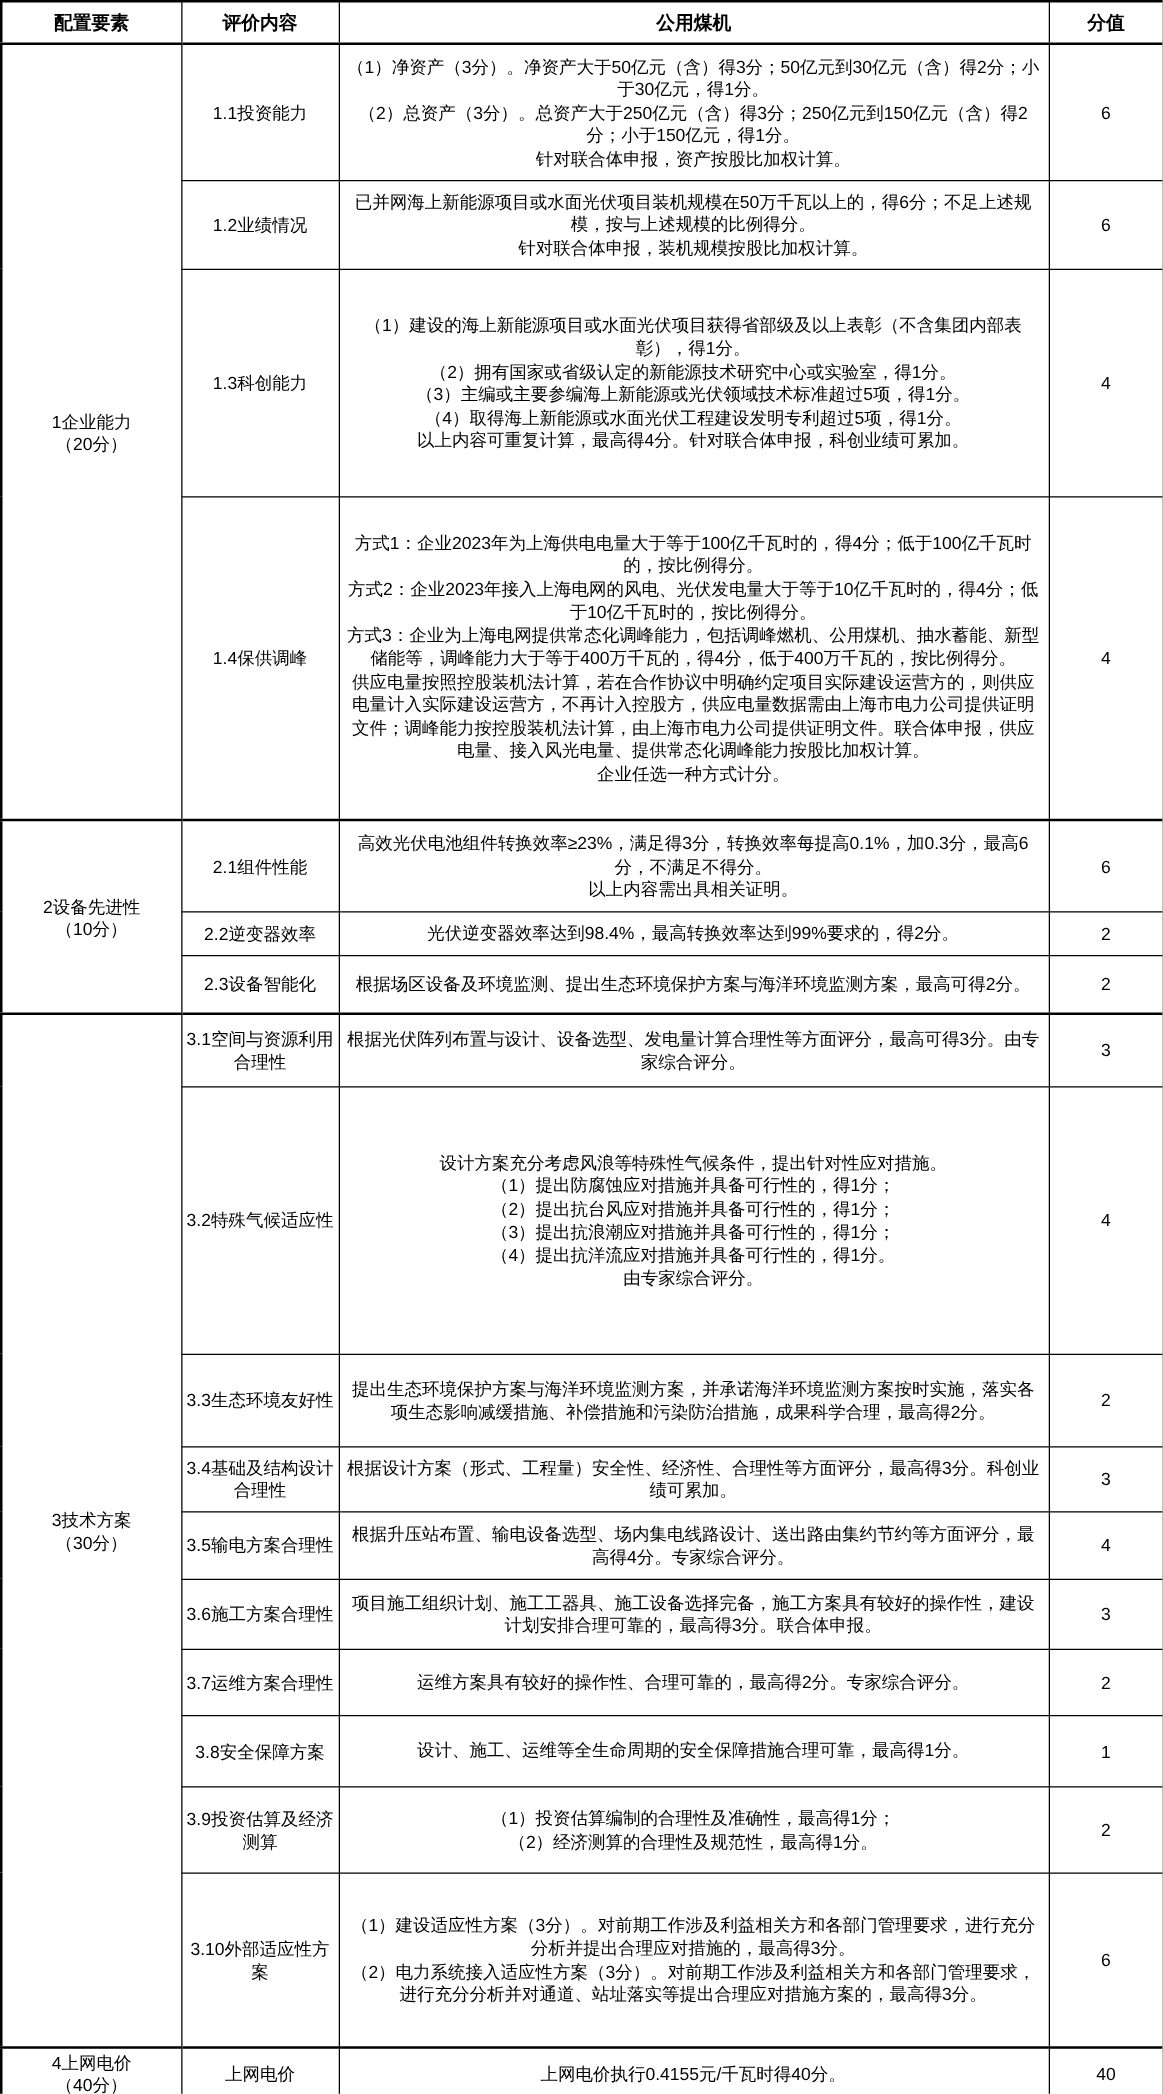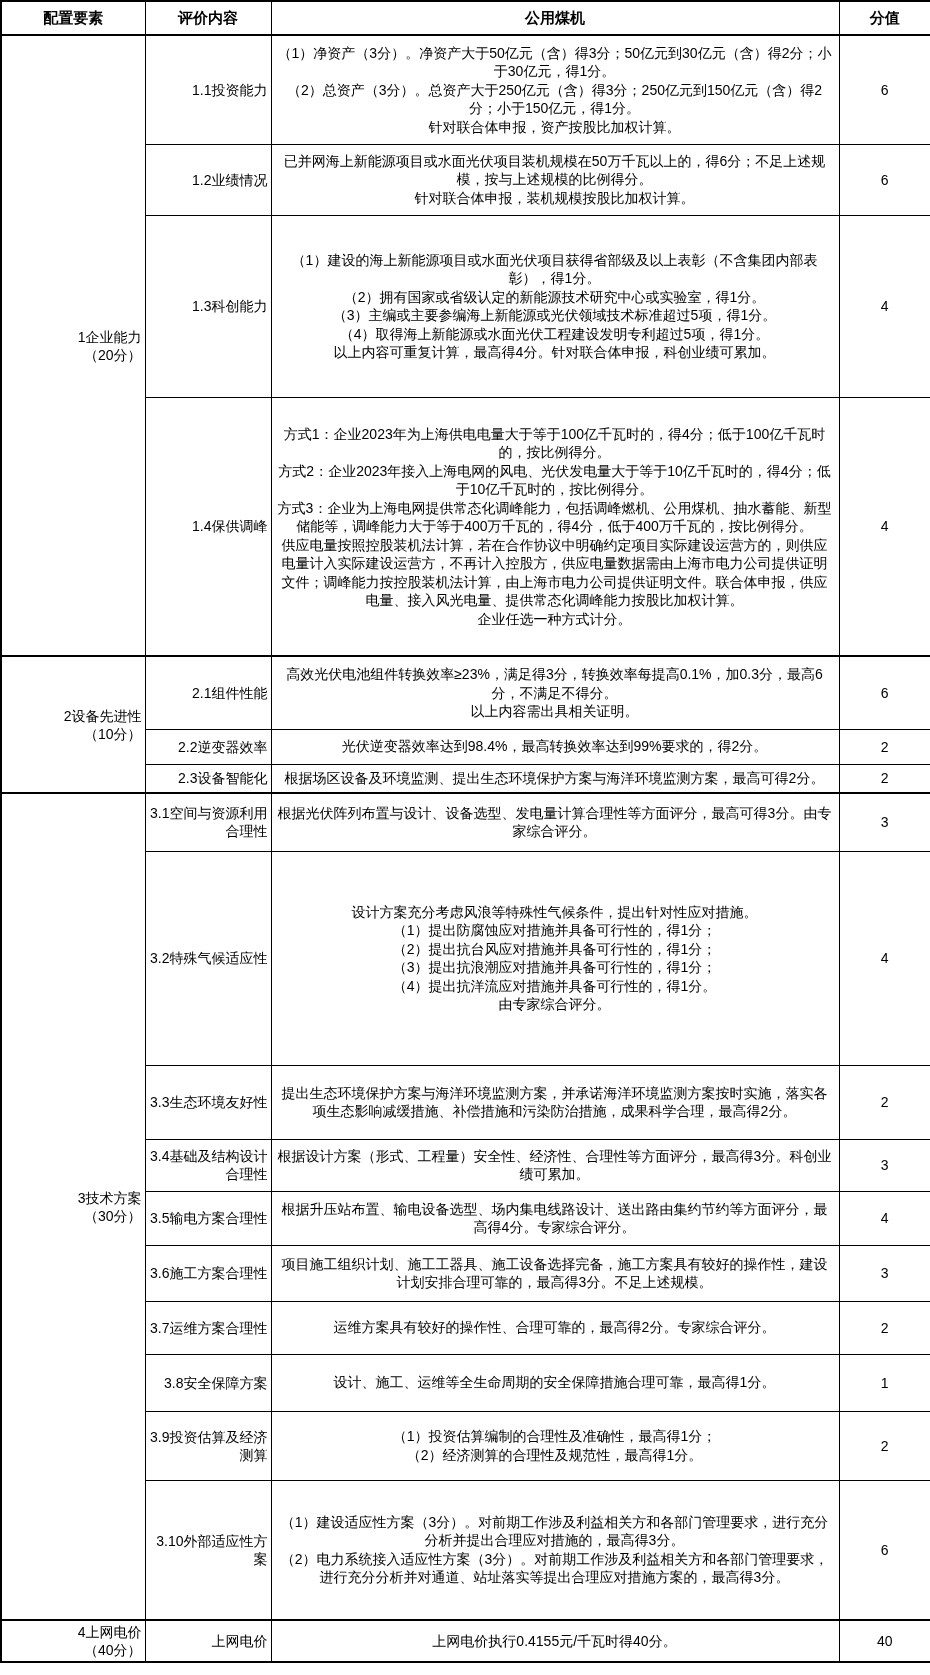--- a/index.html
+++ b/index.html
@@ -28,21 +28,21 @@
   tr.header th{
     font-size:15px;
     font-weight:bold;
     text-align:center;
     border-bottom:2px solid #000;
     padding:6px 0;
     margin-top:12px;
   }
   tr.group-start td{border-top:2px solid #000;}
   td.element-cell,td.content-cell{
-    text-align:right;
+    text-align:center;
     font-size:14px;
     line-height:18px;
     white-space:pre-wrap;
     padding:2px 3px;
   }
   td.criteria-cell{
     text-align:center;
     font-size:14px;
     line-height:18.5px;
     white-space:pre-wrap;
@@ -113,21 +113,21 @@
     <td class="content-cell">2.1组件性能</td>
     <td class="criteria-cell">高效光伏电池组件转换效率≥23%，满足得3分，转换效率每提高0.1%，加0.3分，最高6分，不满足不得分。
 以上内容需出具相关证明。</td>
     <td class="score-cell">6</td>
   </tr>
   <tr style="height:35px">
     <td class="content-cell">2.2逆变器效率</td>
     <td class="criteria-cell">光伏逆变器效率达到98.4%，最高转换效率达到99%要求的，得2分。</td>
     <td class="score-cell">2</td>
   </tr>
-  <tr style="height:29px">
+  <tr style="height:47px">
     <td class="content-cell">2.3设备智能化</td>
     <td class="criteria-cell">根据场区设备及环境监测、提出生态环境保护方案与海洋环境监测方案，最高可得2分。</td>
     <td class="score-cell">2</td>
   </tr>
 
   <tr class="group-start" style="height:58px">
     <td class="element-cell" rowspan="10">3技术方案
 （30分）</td>
     <td class="content-cell">3.1空间与资源利用合理性</td>
     <td class="criteria-cell">根据光伏阵列布置与设计、设备选型、发电量计算合理性等方面评分，最高可得3分。由专家综合评分。</td>
@@ -153,21 +153,21 @@
     <td class="criteria-cell">根据设计方案（形式、工程量）安全性、经济性、合理性等方面评分，最高得3分。科创业绩可累加。</td>
     <td class="score-cell">3</td>
   </tr>
   <tr style="height:54px">
     <td class="content-cell">3.5输电方案合理性</td>
     <td class="criteria-cell">根据升压站布置、输电设备选型、场内集电线路设计、送出路由集约节约等方面评分，最高得4分。专家综合评分。</td>
     <td class="score-cell">4</td>
   </tr>
   <tr style="height:56px">
     <td class="content-cell">3.6施工方案合理性</td>
-    <td class="criteria-cell">项目施工组织计划、施工工器具、施工设备选择完备，施工方案具有较好的操作性，建设计划安排合理可靠的，最高得3分。不足上述规模。</td>
+    <td class="criteria-cell">项目施工组织计划、施工工器具、施工设备选择完备，施工方案具有较好的操作性，建设计划安排合理可靠的，最高得3分。联合体申报。</td>
     <td class="score-cell">3</td>
   </tr>
   <tr style="height:53px">
     <td class="content-cell">3.7运维方案合理性</td>
     <td class="criteria-cell">运维方案具有较好的操作性、合理可靠的，最高得2分。专家综合评分。</td>
     <td class="score-cell">2</td>
   </tr>
   <tr style="height:57px">
     <td class="content-cell">3.8安全保障方案</td>
     <td class="criteria-cell">设计、施工、运维等全生命周期的安全保障措施合理可靠，最高得1分。</td>

